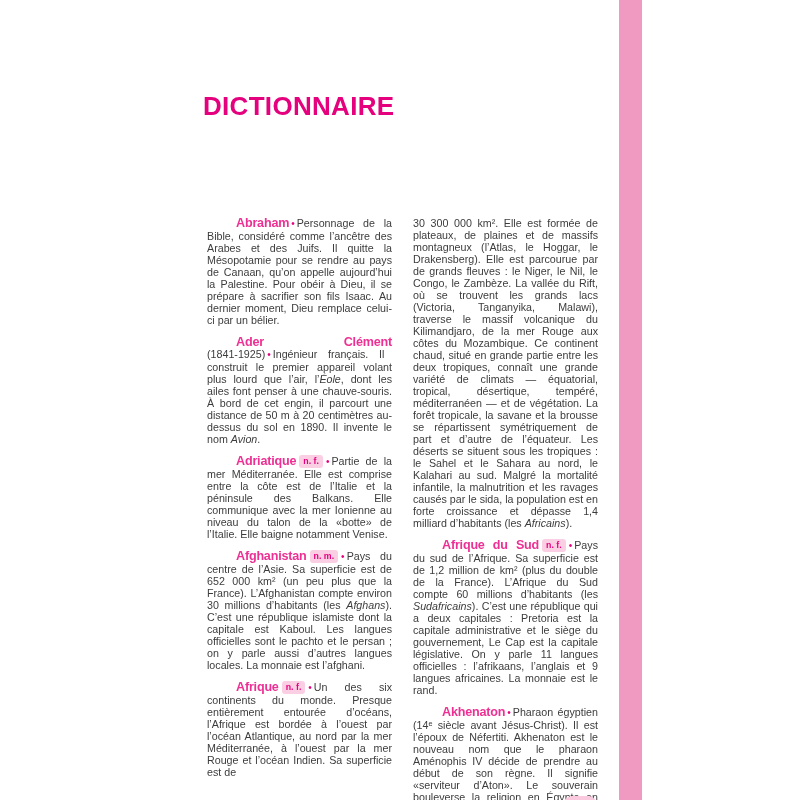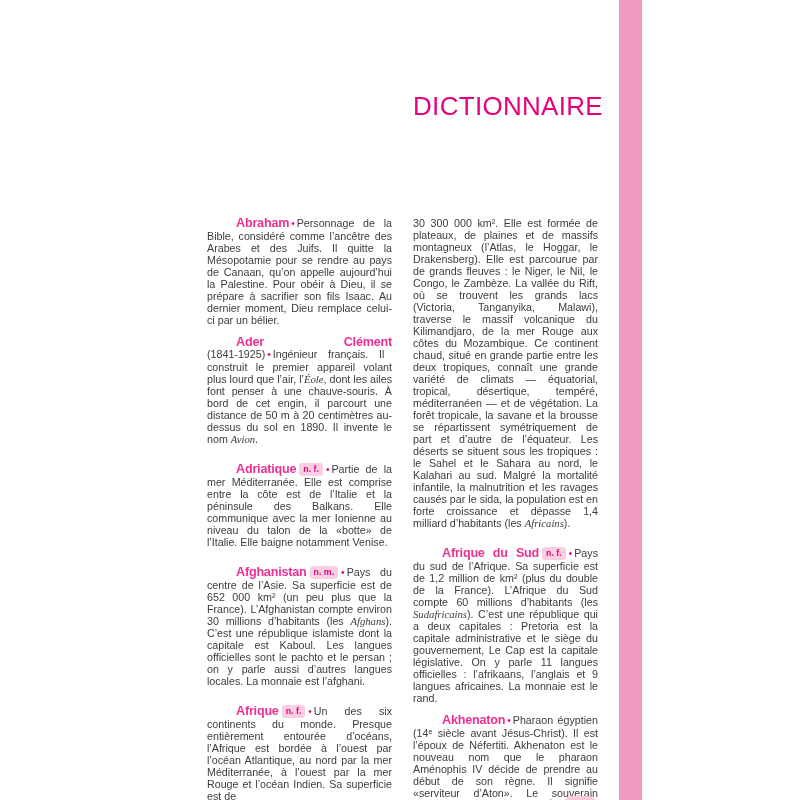--- a/index.html
+++ b/index.html
@@ -7,22 +7,22 @@
     width:800px; height:800px; position:relative; overflow:hidden;
     background:#ffffff;
     font-family:"Liberation Sans","DejaVu Sans",sans-serif;
   }
   .edge-band {
     position:absolute; left:619px; top:0; width:23px; height:800px;
     background:var(--sidebar,#f09ac2);
   }
   .title-block {
     position:absolute; left:203px; top:88px; width:400px;
-    text-align:right; color:var(--accent,#e2007f);
-    font-weight:normal; font-size:26px; line-height:36px; letter-spacing:0.3px;
+    text-align:left; color:var(--accent,#e2007f);
+    font-weight:bold; font-size:26px; line-height:36px; letter-spacing:0.3px;
   }
   .columns {
     position:absolute; left:207px; top:217px; width:391px;
     display:flex; gap:21px;
   }
   .col { width:185px; }
   .entry {
     margin:0 0 10px 0;
     font-size:10.7px; line-height:12px;
     text-align:justify; text-justify:inter-word;
@@ -32,25 +32,25 @@
   .entry:last-child { margin-bottom:0; }
   .headword {
     color:var(--headword,#ee2f93); font-weight:bold; font-size:12.6px;
     letter-spacing:-0.2px;
     margin-left:29px;
   }
   .suffix { white-space:nowrap; }
   .badge {
     background:var(--badge-bg,#fbcfe3); color:var(--accent,#e5007d);
     font-weight:bold; font-size:8.8px; line-height:10px;
-    padding:1px 4px 1.5px; border-radius:3px; margin:8px 1px 0 3px;
+    padding:1px 4px 1.5px; border-radius:3px; margin:0 1px 0 3px;
     white-space:nowrap; display:inline-block; vertical-align:1px;
   }
   .bullet { color:var(--accent,#e5007d); margin:0 2px; font-size:10px; }
-  .it { font-style:italic;font-family:Liberation Serif, serif; }
+  .it { font-style:italic; }
   .page-num {
     position:absolute; top:796px; right:203px;
     background:var(--page-badge-bg,#fac9dd); color:var(--page-badge-text,#cf0069);
     font-weight:normal; font-size:11px; line-height:13px;
     padding:2px 8px 2.5px; border-radius:9px;
   }
 </style>
 </head>
 <body>
 

